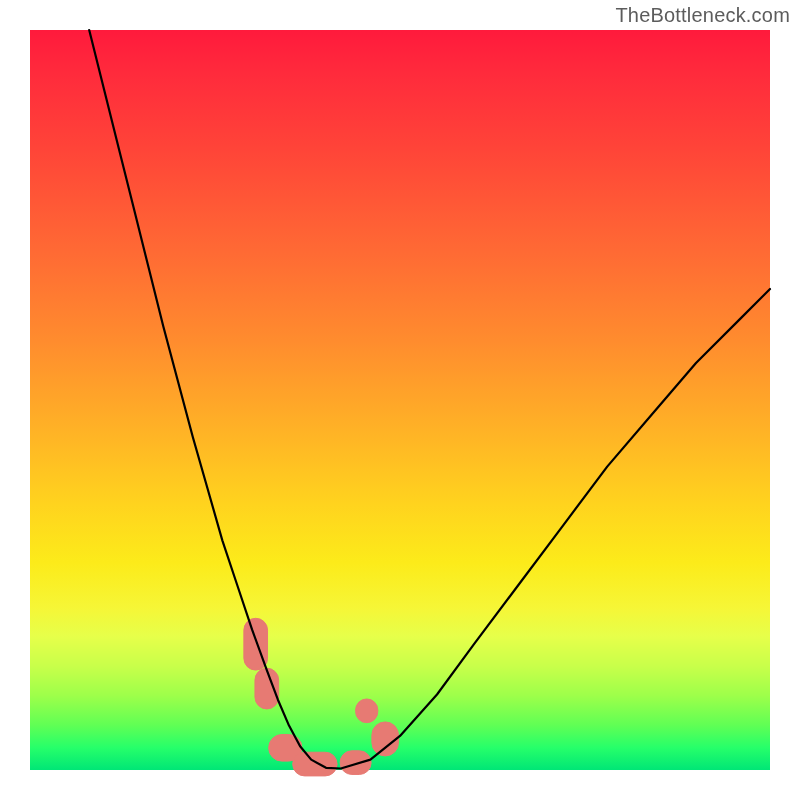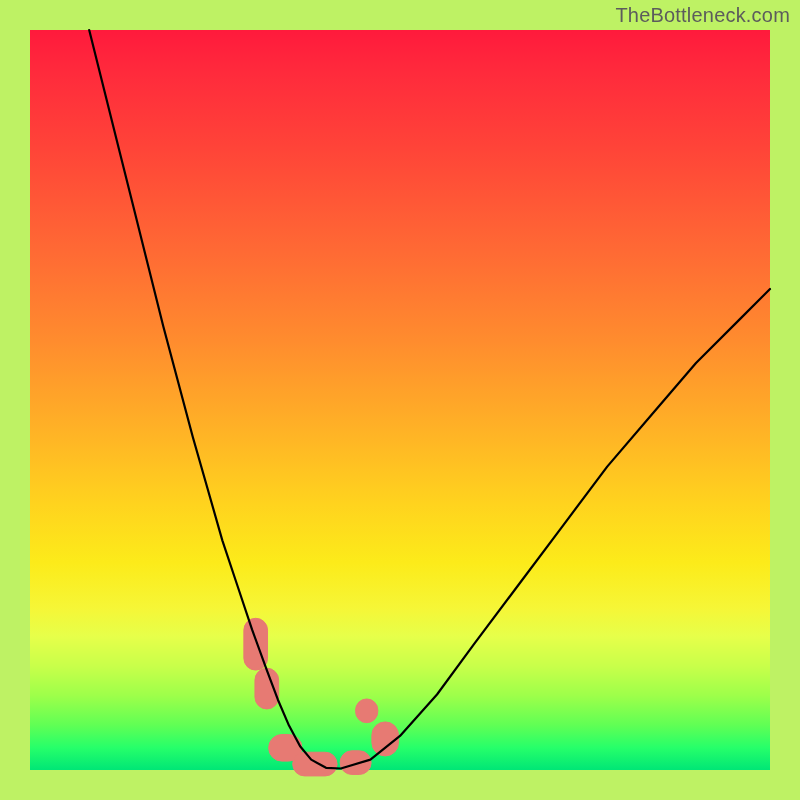--- a/index.html
+++ b/index.html
@@ -10,21 +10,21 @@
     background: #000;
     overflow: hidden;
     font-family: Arial, Helvetica, sans-serif;
   }
   .frame {
     position: absolute;
     left: 0;
     top: 0;
     width: 800px;
     height: 800px;
-    background: #bef264;
+    background: #ffffff;
   }
   .plot {
     position: absolute;
     left: 30px;
     top: 30px;
     width: 740px;
     height: 740px;
     
     background: linear-gradient(to bottom,
       #ff1a3c 0%,

